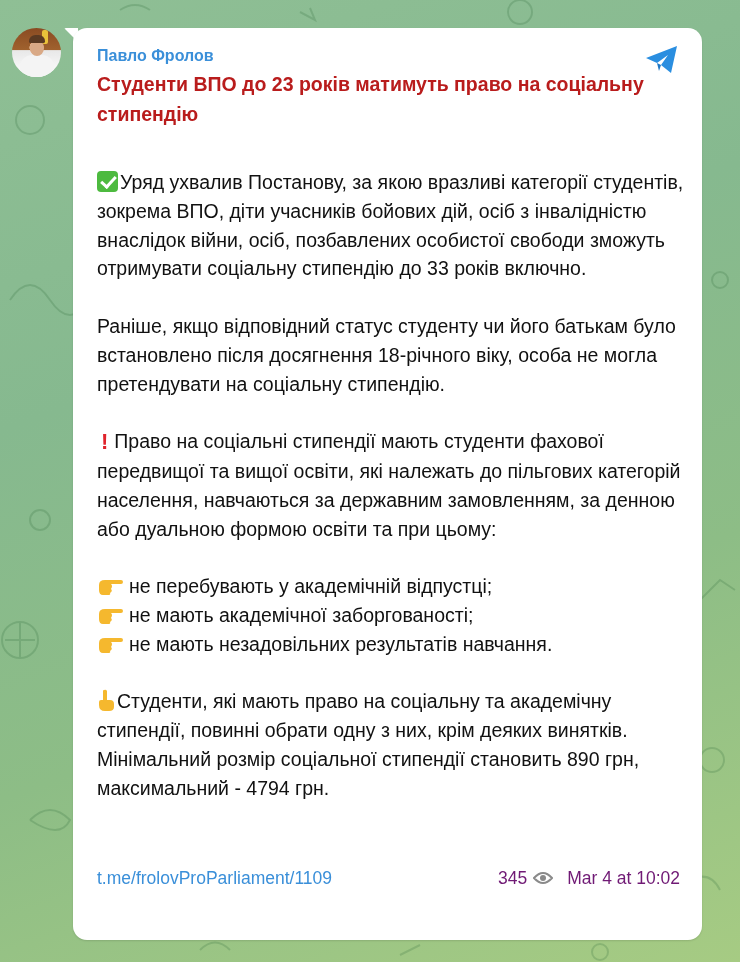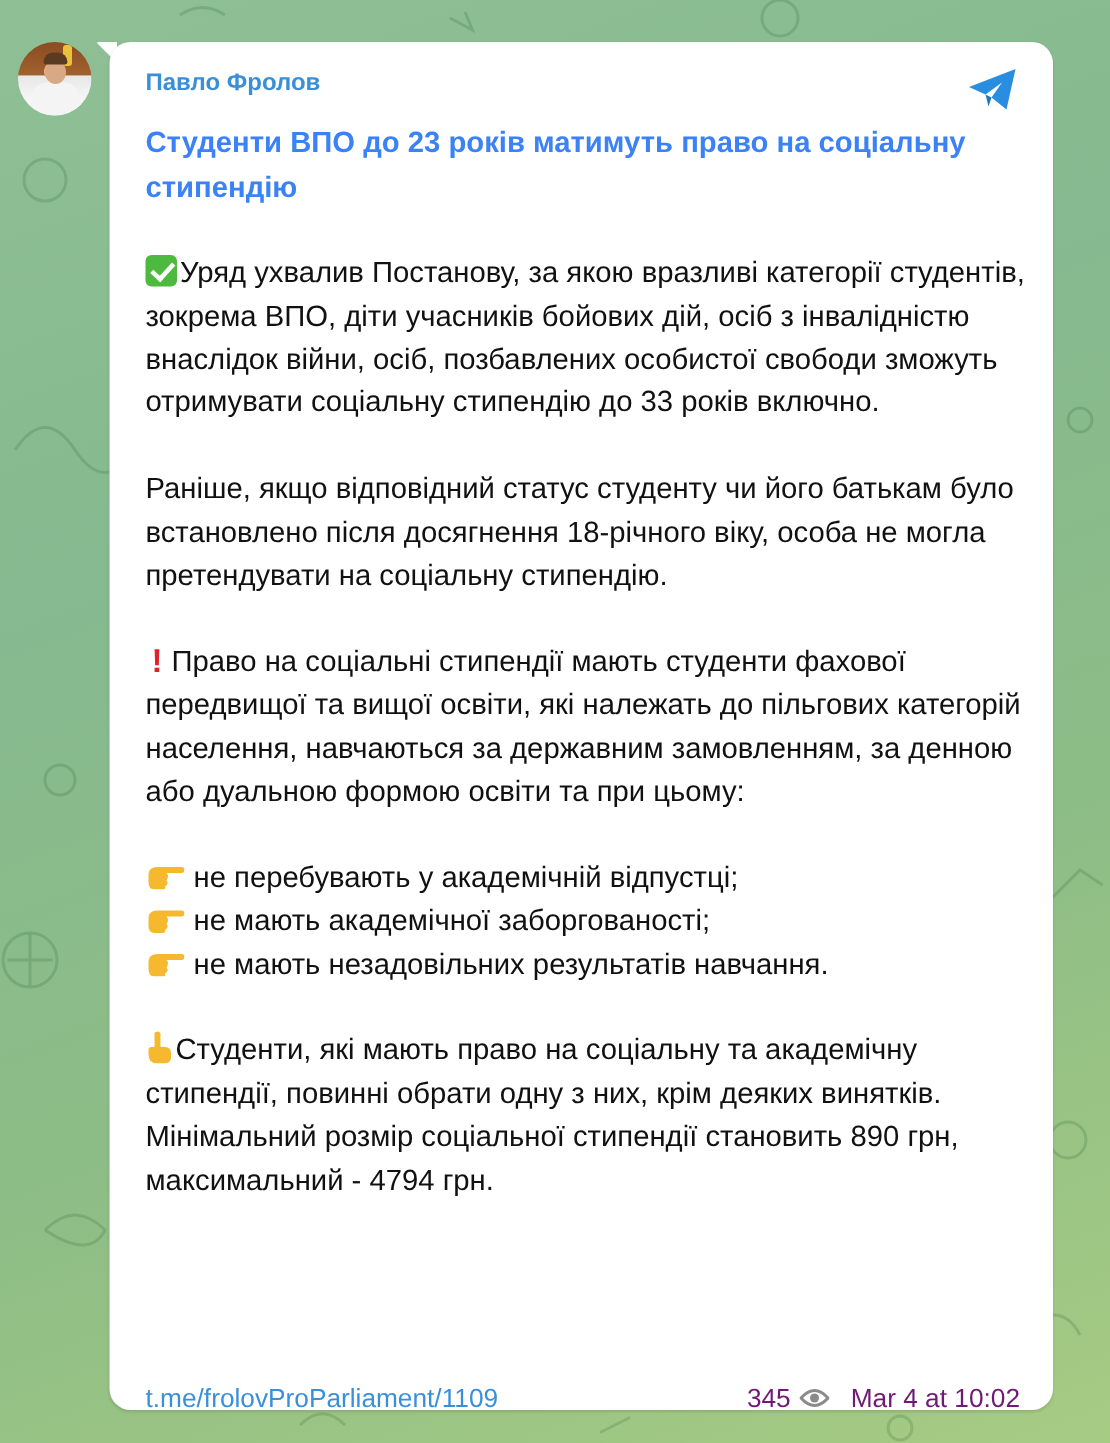--- a/index.html
+++ b/index.html
@@ -28,37 +28,37 @@
     position: absolute; left: 64px; top: 28px; width: 14px; height: 14px;
     background: #fff; border-top-left-radius: 2px;
     clip-path: polygon(0 0, 100% 0, 100% 100%);
   }
   .name {
     position: absolute; left: 24px; top: 19px; font-size: 16px; font-weight: bold;
     color: #3a8fd9;
   }
   .tg-icon { position: absolute; right: 22px; top: 16px; width: 36px; height: 32px; }
   .title {
-    position: absolute; left: 24px; top: 52px; width: 560px;
-    font-size: 19.5px; font-weight: bold; color: #3b82f6; line-height: 30px;
+    position: absolute; left: 24px; top: 41px; width: 560px;
+    font-size: 19.5px; font-weight: bold; color: #b91c1c; line-height: 30px;
   }
   .body {
     position: absolute; left: 24px; top: 140px; width: 590px;
     font-size: 19.5px; color: #111; line-height: 28.8px;
   }
   .body p { margin: 0 0 28.8px 0; }
   .body p.tight { margin: 0; }
   .emoji { display: inline-block; vertical-align: -3px; margin-right: 2px; }
   .emoji.check { width: 21px; height: 21px; background: #4dba3f; border-radius: 4px; position: relative; }
   .emoji.check::after { content: ""; position: absolute; left: 7px; top: 2px; width: 6px; height: 12px; border: solid #fff; border-width: 0 3px 3px 0; transform: rotate(42deg); }
   .emoji.excl { color: #e0232b; font-weight: bold; font-size: 22px; margin: 0 6px 0 4px; vertical-align: -1px; }
   .emoji.point { width: 26px; height: 18px; margin-right: 6px; vertical-align: -2px; }
   .emoji.up { width: 18px; height: 22px; margin-right: 2px; vertical-align: -3px; }
   .footer {
-    position: absolute; left: 24px; right: 22px; top: 892px; height: 24px;
+    position: absolute; left: 24px; right: 22px; top: 838px; height: 24px;
     display: flex; align-items: center; justify-content: space-between;
     font-size: 17.5px;
   }
   .link { color: #3a8fd9; text-decoration: none; }
   .meta { color: #701a75; display: flex; align-items: center; gap: 6px; }
   .eye { width: 20px; height: 14px; margin-right: 8px; }
 </style>
 </head>
 <body>
 

